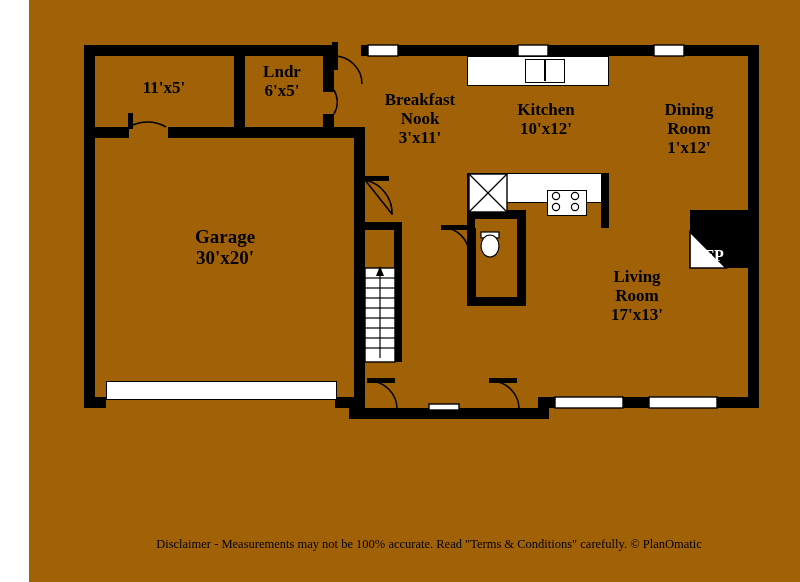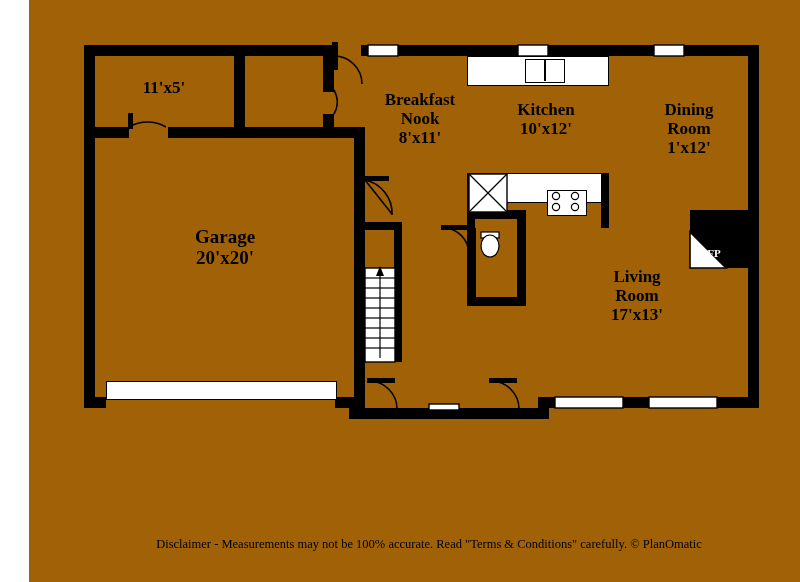--- a/index.html
+++ b/index.html
@@ -25,21 +25,21 @@
   .label {
     position: absolute;
     text-align: center;
     font-weight: bold;
     color: #000000;
     line-height: 1.12;
     white-space: pre-line;
   }
   .label.big   { font-size: 19px; }
   .label.mid   { font-size: 17px; }
-  .label.tiny  { font-size: 11px; }
+  .label.tiny  { font-size: 16px; }
   .thin {
     position: absolute;
     border: 1.5px solid #000000;
     background: #ffffff;
   }
   .line {
     position: absolute;
     background: #000000;
   }
   #disclaimer {
@@ -195,30 +195,32 @@
     <g>
       <rect x="620" y="397" width="68" height="11" fill="#fff" stroke="#000" stroke-width="1.4"></rect>
       <rect x="526" y="397" width="68" height="11" fill="#fff" stroke="#000" stroke-width="1.4"></rect>
       <rect x="339" y="45" width="30" height="11" fill="#fff" stroke="#000" stroke-width="1.4"></rect>
       <rect x="489" y="45" width="30" height="11" fill="#fff" stroke="#000" stroke-width="1.4"></rect>
       <rect x="625" y="45" width="30" height="11" fill="#fff" stroke="#000" stroke-width="1.4"></rect>
     </g>
   </svg>
 
   <div class="label mid" style="left:95px; top:78px; width:80px;">11'x5'</div>
+  <div class="label mid" style="left:211px; top:62px; width:84px;">Lndr
+6'x5'</div>
   <div class="label mid" style="left:331px; top:90px; width:120px;">Breakfast
 Nook
-8'x11'</div>
+3'x11'</div>
   <div class="label mid" style="left:462px; top:100px; width:110px;text-align:center;">Kitchen
 10'x12'</div>
   <div class="label mid" style="left:600px; top:100px; width:120px;">Dining
 Room
 1'x12'</div>
   <div class="label big" style="left:130px; top:226px; width:132px;">Garage
-20'x20'</div>
+30'x20'</div>
   <div class="label mid" style="left:548px; top:267px; width:120px;">Living
 Room
 17'x13'</div>
 
   <div class="label tiny" style="left:673px; top:247px; width:24px; color:#ffffff;">FP</div>
 
   <div id="disclaimer">Disclaimer - Measurements may not be 100% accurate. Read "Terms &amp; Conditions" carefully. © PlanOmatic</div>
 
 </div>
 

